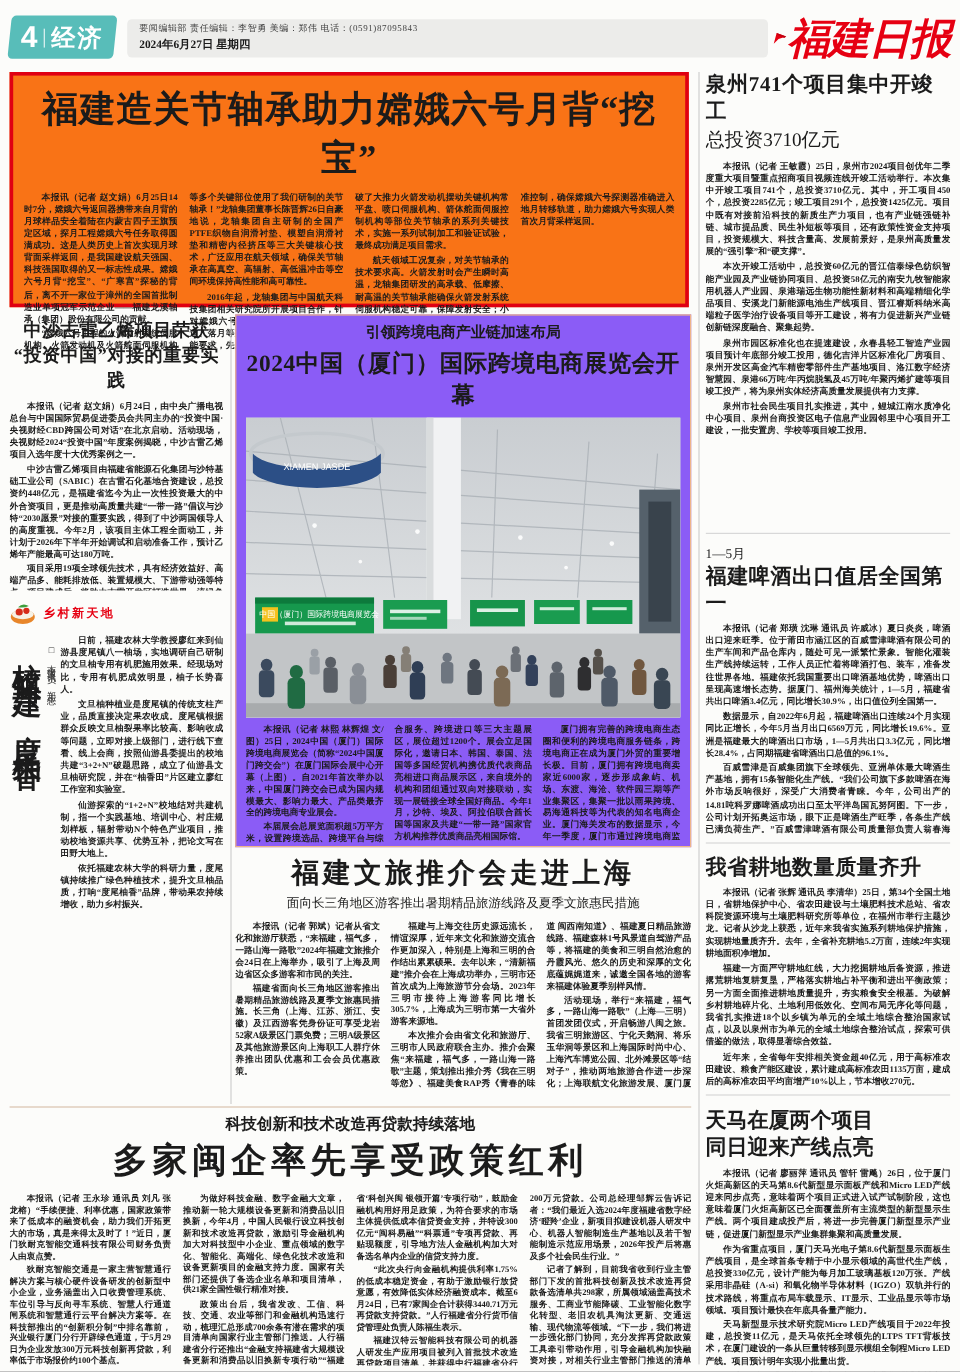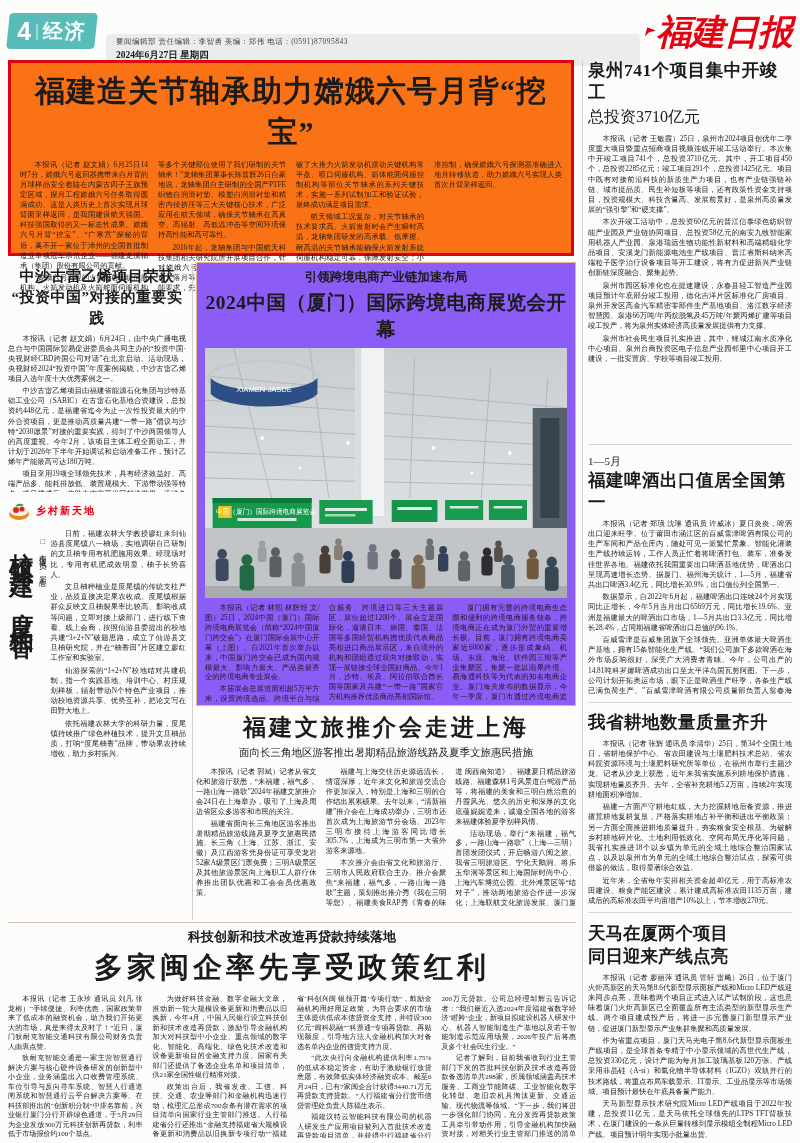--- a/index.html
+++ b/index.html
@@ -1,30 +1,30 @@
 <!DOCTYPE html>
 <html><head>
 <meta charset="utf-8">
 <style>
   html,body{margin:0;padding:0;background:#9a9a9a;}
   .page{position:relative;width:800px;height:1143px;margin:0 auto;background:#fcfcfa;
         overflow:hidden;font-family:"Liberation Serif","DejaVu Serif",serif;color:#1b1b1b;}
   p{margin:0 0 2px 0;text-indent:2em;}
-  .just{text-align:justify;}
+  .just{text-align:justify;font-weight:bold;}
 
   
   .hdr{position:absolute;top:10px;left:8px;right:8px;height:44px;}
   .badge{position:absolute;left:0;top:3px;width:88px;height:36px;background:#58bdb9;
          transform:skewX(-6deg);border-radius:4px;}
   .badge-in{transform:skewX(6deg);width:100%;height:100%;display:flex;align-items:center;
             justify-content:center;color:#fff;font-weight:bold;}
   .badge-num{font-size:25px;font-family:"Liberation Sans",sans-serif;}
   .badge-sep{font-size:17px;font-weight:normal;margin:0 4px;opacity:.9;}
   .badge-name{font-size:20px;letter-spacing:2px;}
-  .mast{position:absolute;left:98px;top:24px;right:152px;height:32px;background:#ececе8;
+  .mast{position:absolute;left:98px;top:6px;right:152px;height:32px;background:#ececе8;
         background:#ececea;border-radius:4px;padding:3px 10px;box-sizing:border-box;}
   .mast-l1{font-size:7.5px;color:#444;letter-spacing:.5px;white-space:nowrap;overflow:hidden;}
   .mast-l2{font-size:9.5px;font-weight:bold;margin-top:2px;}
   .logo{position:absolute;right:0;top:2px;width:148px;height:40px;display:flex;
         align-items:center;justify-content:flex-end;color:#e60012;}
   .logo-text{font-size:35px;font-weight:900;font-style:italic;letter-spacing:-1px;white-space:nowrap;}
 
   
   .main-box{position:absolute;left:8px;top:60px;width:566px;height:196px;border:3px solid #df0012;
             box-sizing:border-box;background:#f97316;padding:5px 9px;}

